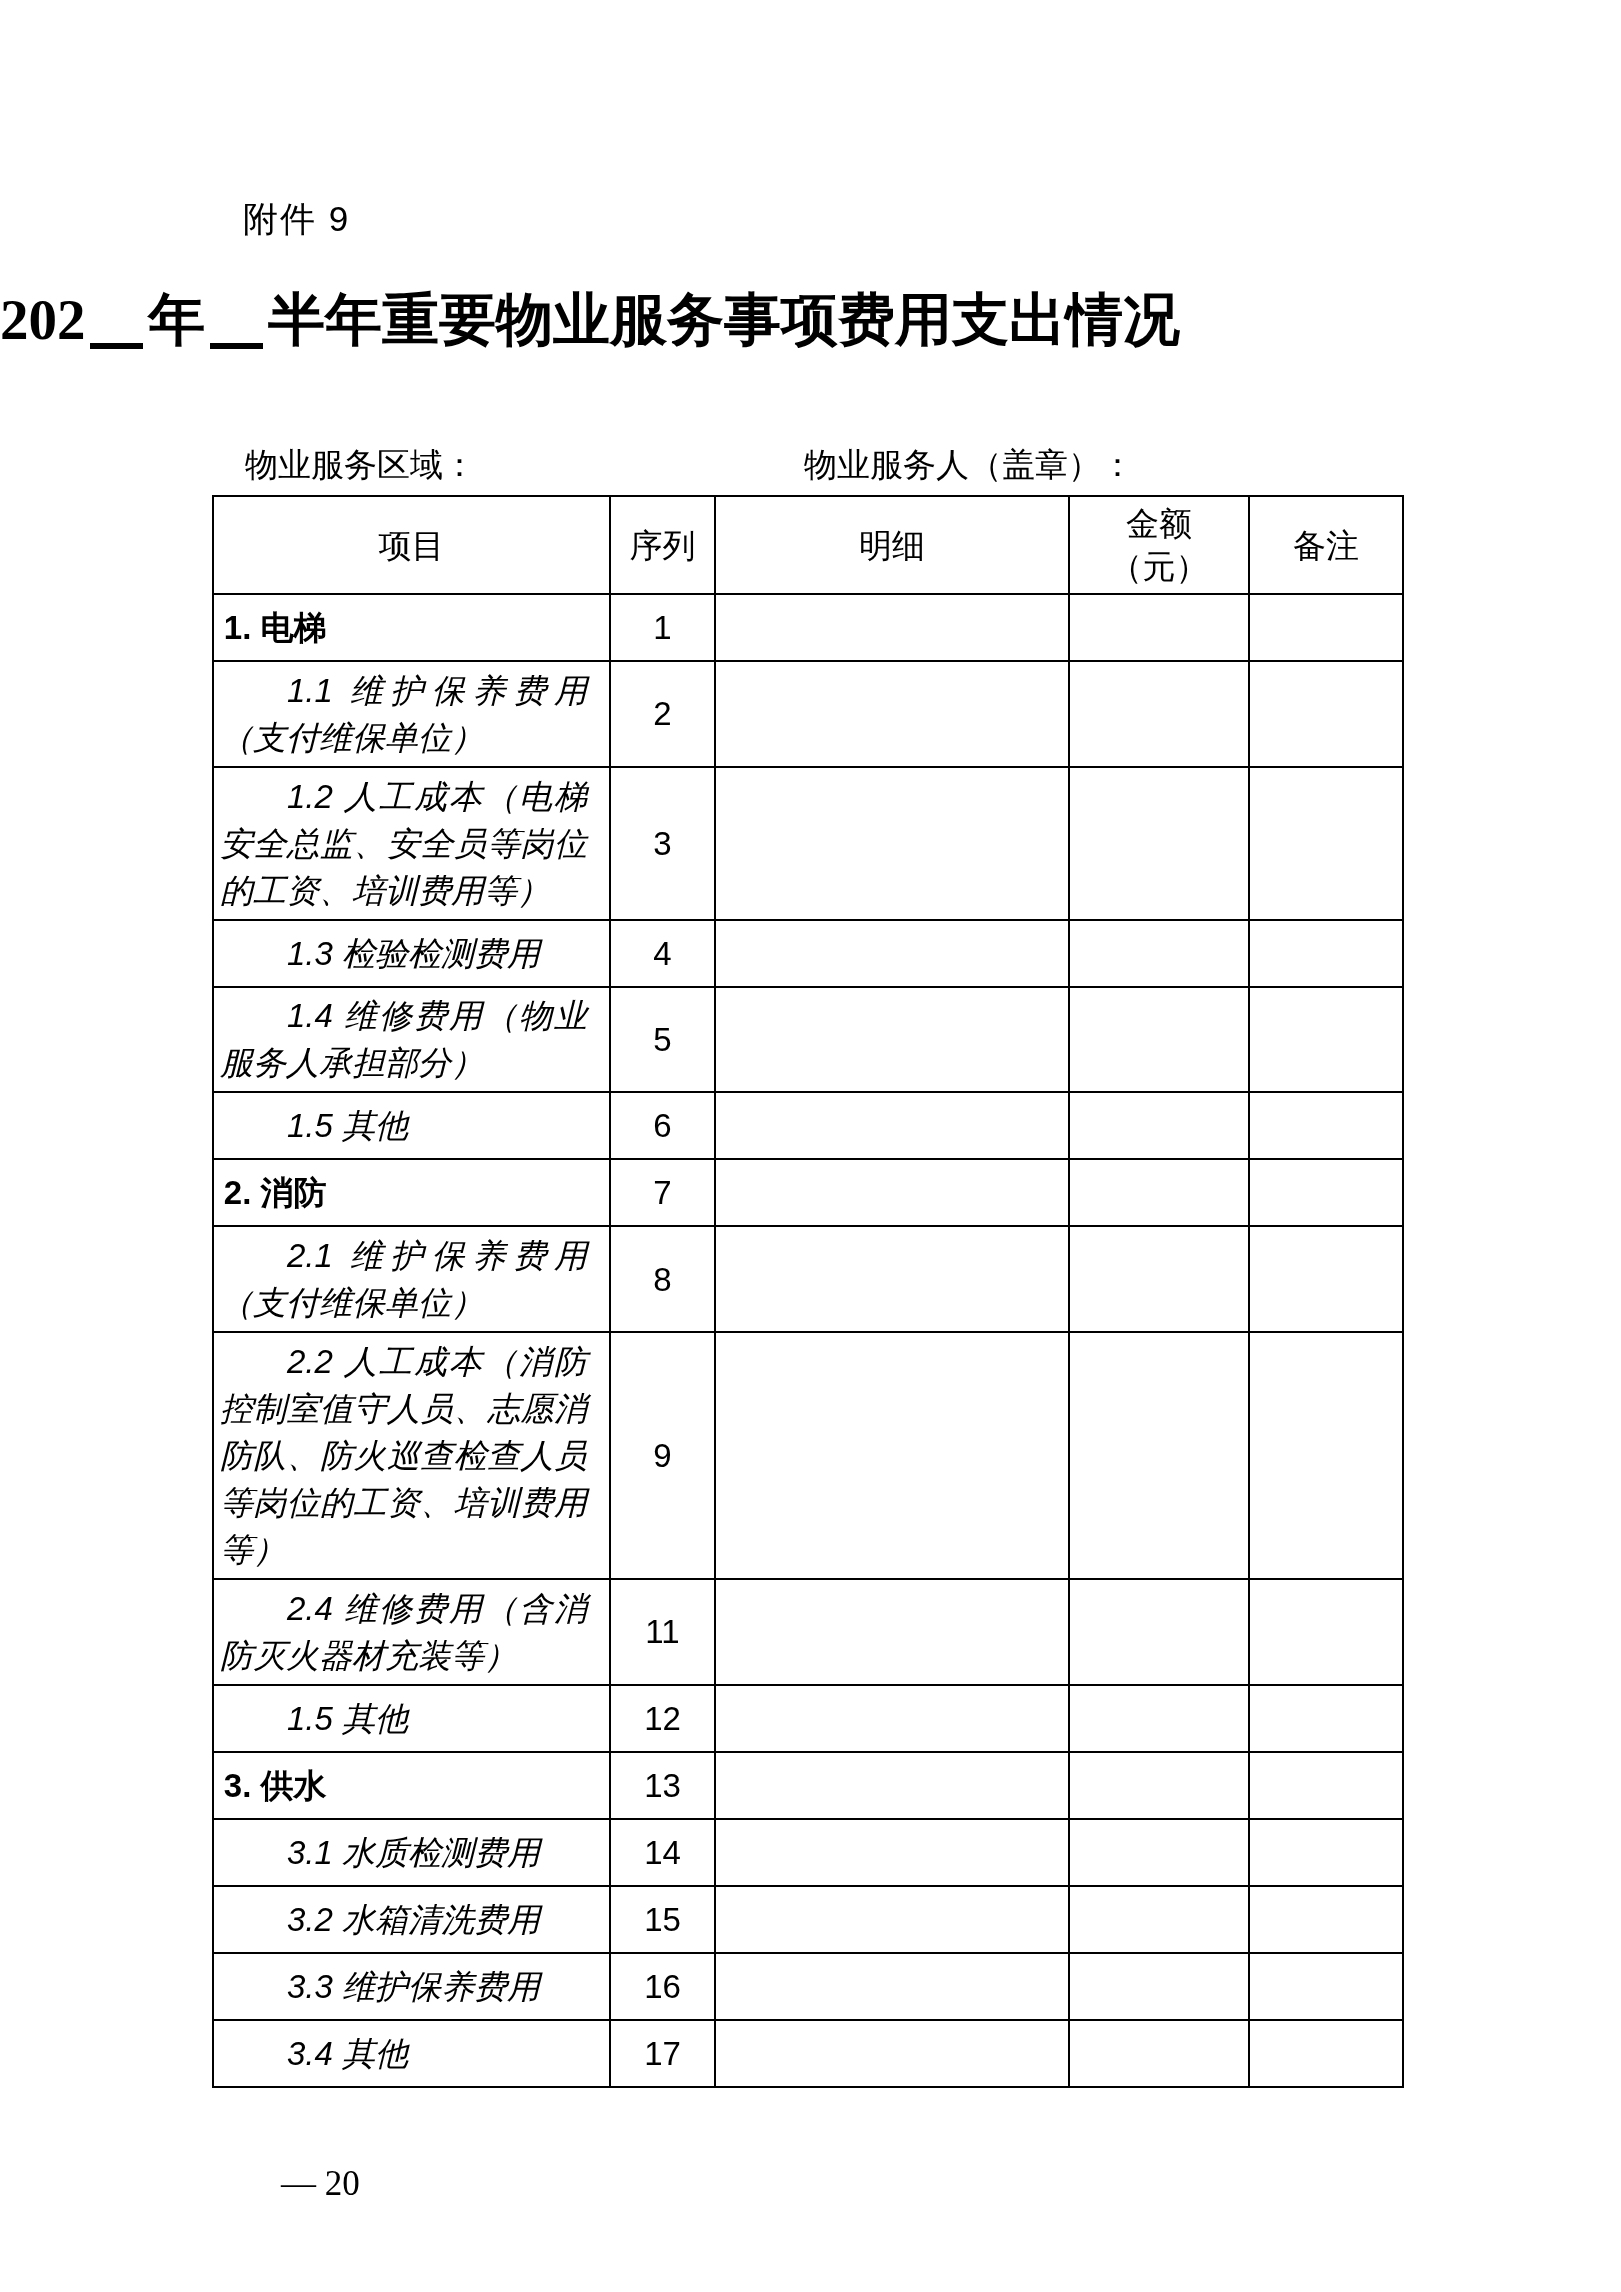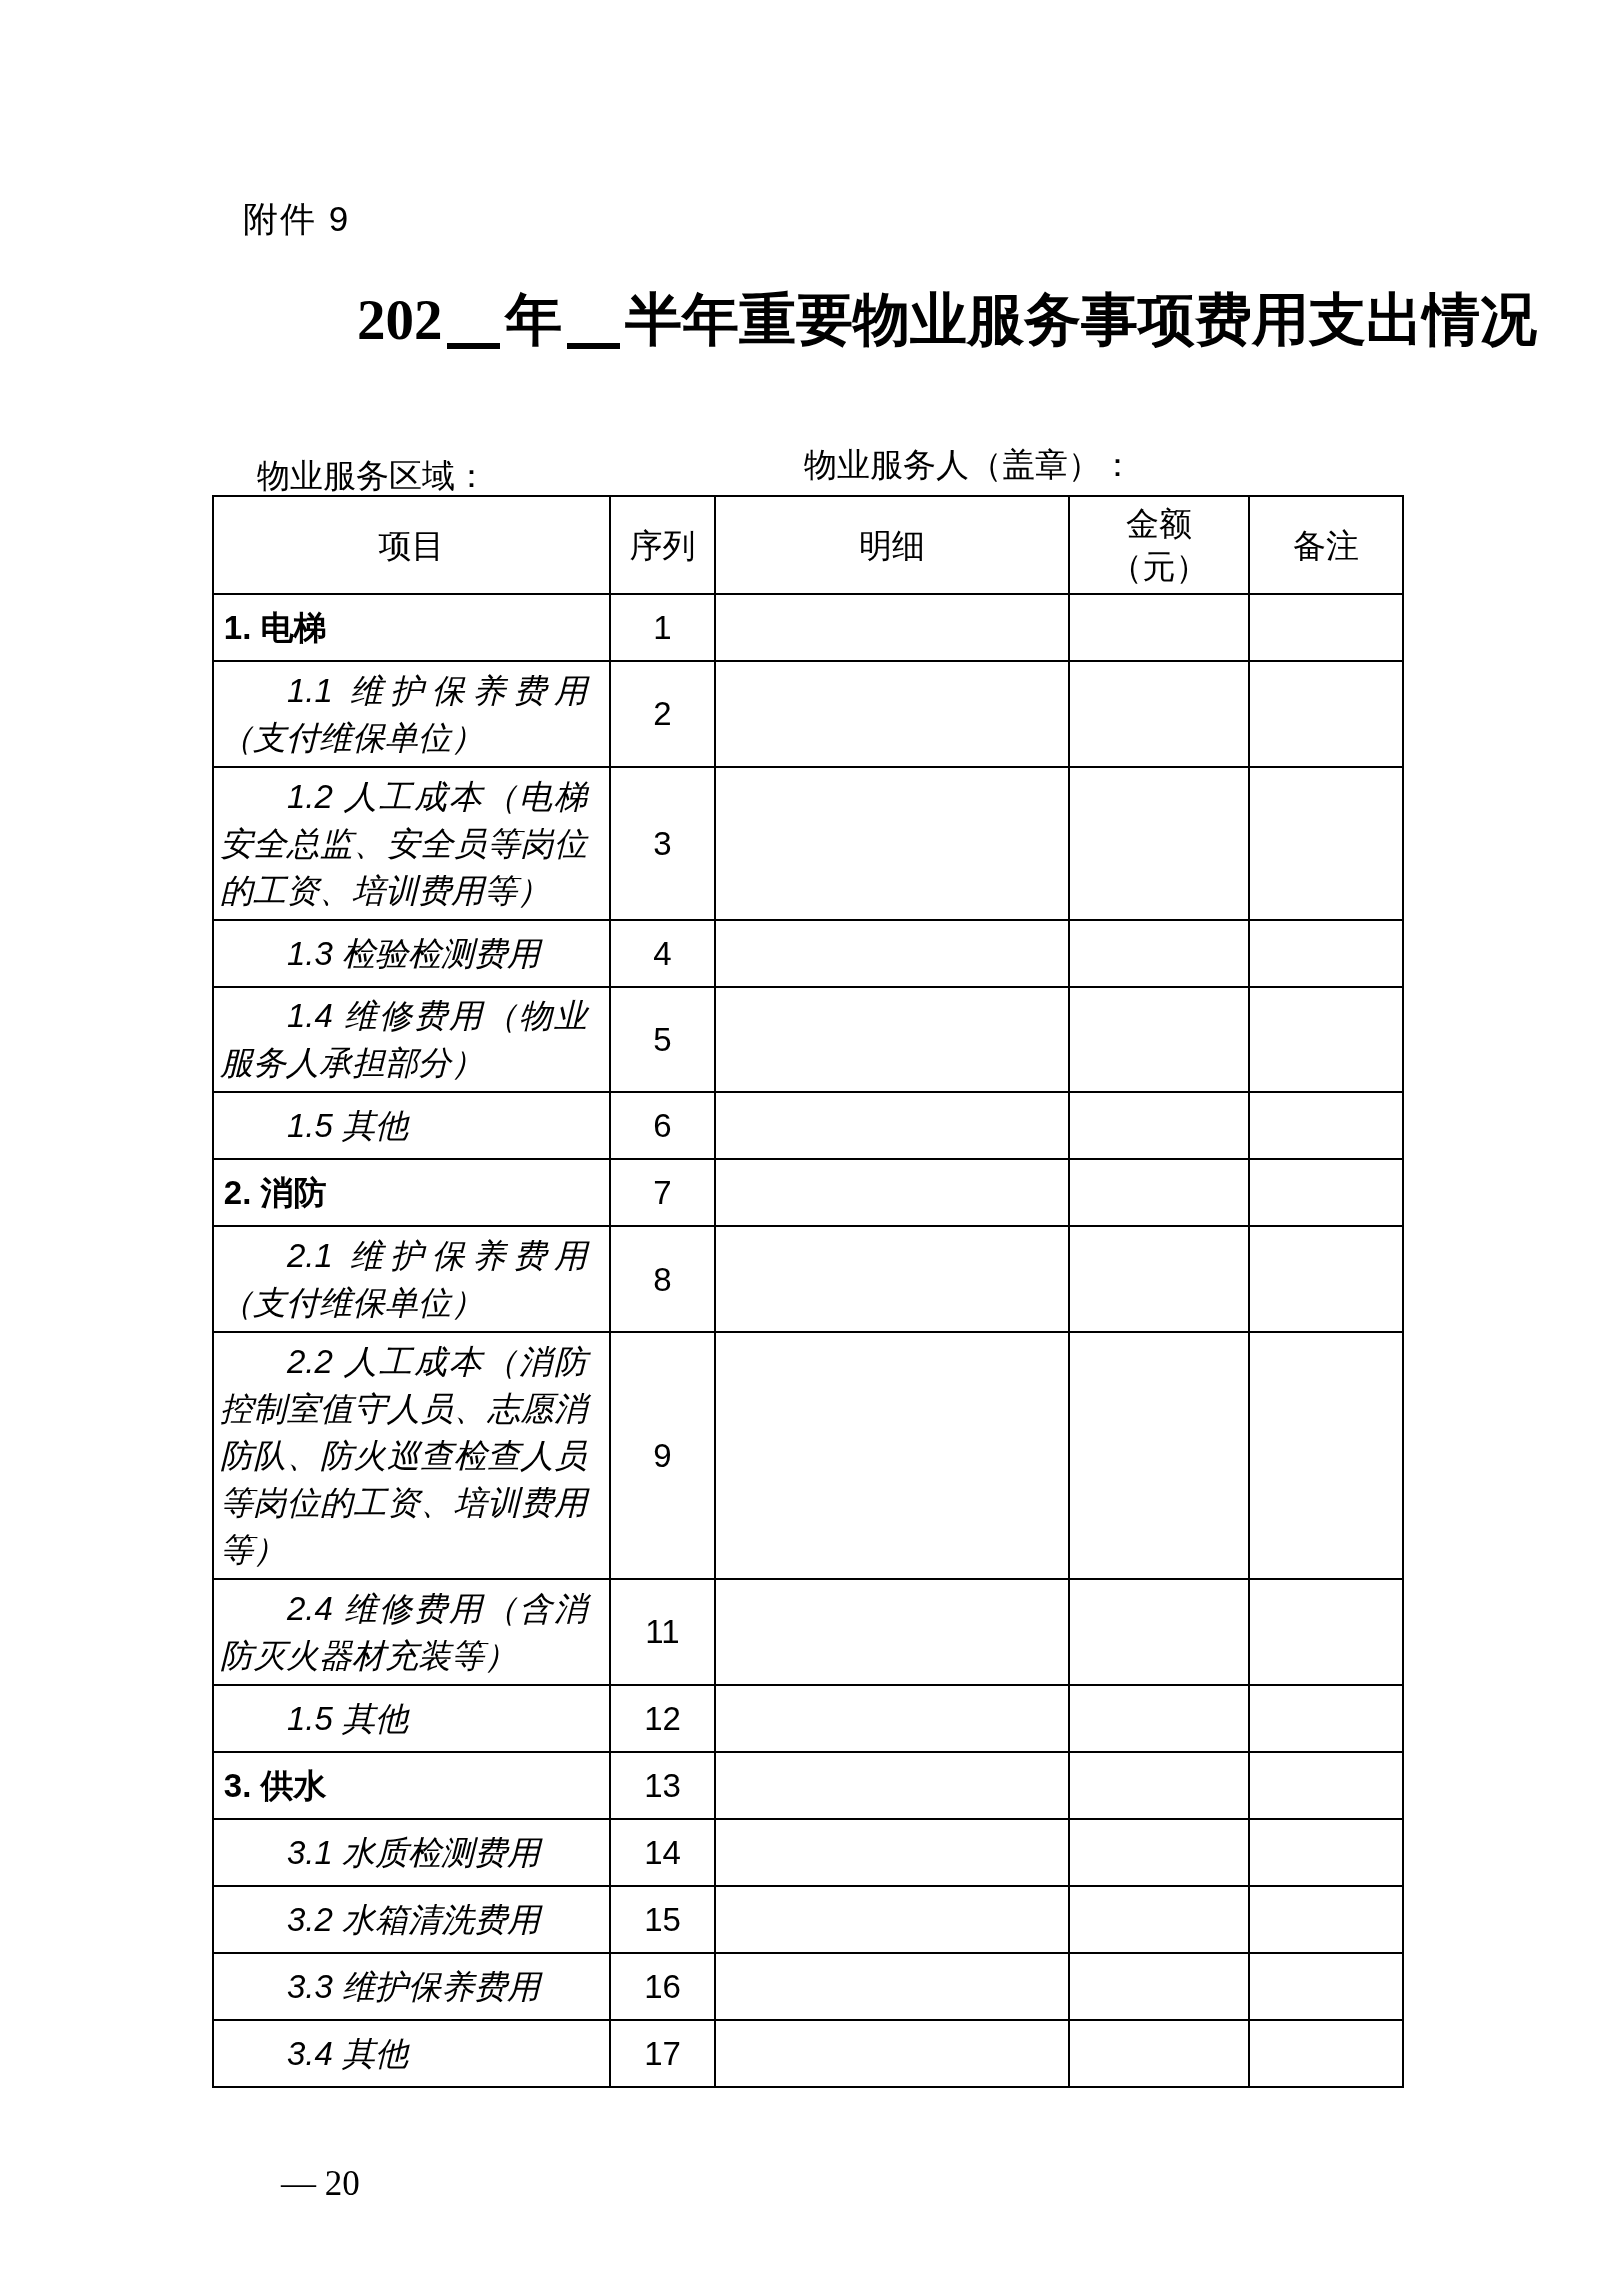--- a/index.html
+++ b/index.html
@@ -17,39 +17,39 @@
     left:243px;
     top:196px;
     font-size:35px;
     letter-spacing:2px;
   }
   .doc-title{
     position:absolute;
     left:0;
     top:282px;
     width:100%;
-    text-align:right;
+    text-align:left;
     font-size:57px;
     font-weight:bold;
     font-family:"Liberation Serif","DejaVu Serif",serif;
     white-space:nowrap;
   }
   .doc-title .blank{
     display:inline-block;
     width:53px;
     height:13.7px;
     border-bottom:6.9px solid #000;
     margin:0 4.9px -9.8px 4.9px;
   }
   .form-label{
     position:absolute;
     top:443px;
     font-size:33px;
   }
-  .label-area{left:257px;margin-top:11px;}
+  .label-area{left:245px;}
   .label-provider{left:804px;}
   table.expense{
     position:absolute;
     left:212px;
     top:495px;
     width:1190px;
     border-collapse:collapse;
     table-layout:fixed;
     border:2.9px solid #000;
   }

